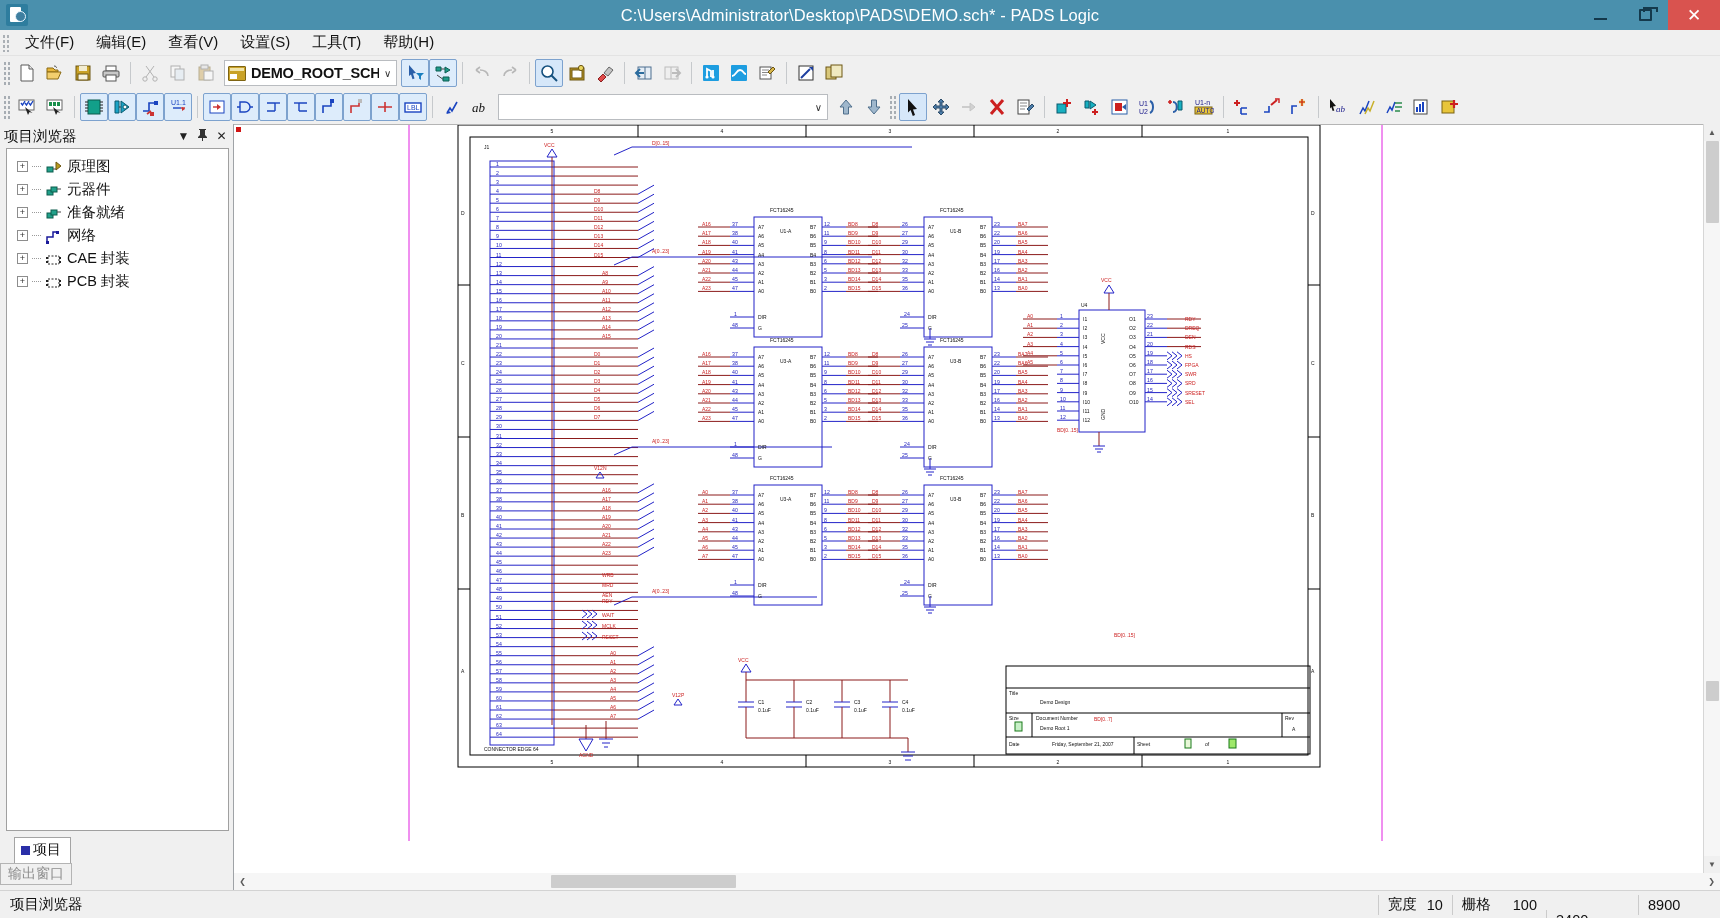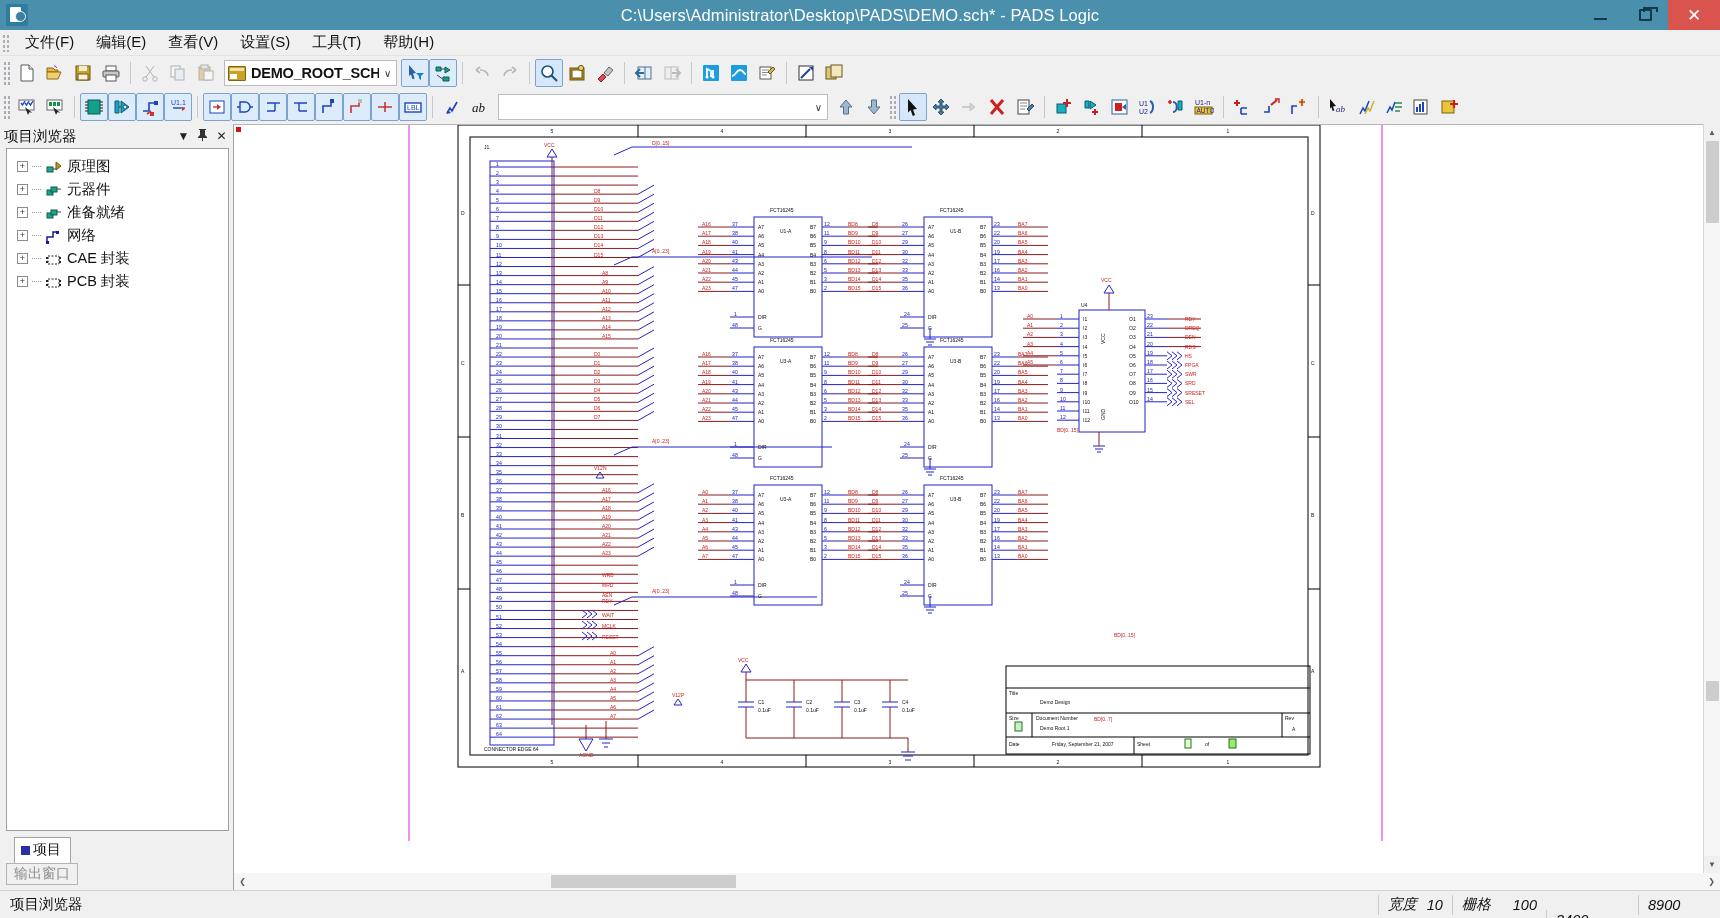--- a/index.html
+++ b/index.html
@@ -119,21 +119,21 @@
   .ic-sch { position:absolute; left:1px; top:2px; }
   .ic-pkg { position:absolute; left:1px; top:2px; }
 
   .exp-tabs { height: 30px; display: flex; align-items: flex-end; padding-left: 14px; }
   .exp-tab {
     display: flex; align-items: center; gap: 3px; padding: 3px 9px 4px 6px;
     border: 1px solid #a4a4a4; border-bottom: none; background: #fff;
     font-size: 14px; color: #111;
   }
   .tab-dot { width: 9px; height: 9px; background: #2a2fa8; display:inline-block;}
-  .exp-bottom { height: 27px; padding-left: 6px; }
+  .exp-bottom { height: 27px; }
   .exp-bottom .outbtn {
     display: inline-block; border: 1px solid #b4b4b4; background: #f0f0f0;
     color: #8d8d8d; font-size: 14px; padding: 1px 7px;
   }
 
   
   .canvaswrap { flex: 1 1 auto; display: flex; flex-direction: column; min-width: 0; background: #fff; position: relative;}
   .canvas-row { flex: 1 1 auto; display: flex; min-height: 0; }
   .canvas {
     flex: 1 1 auto; position: relative; background: #fff; overflow: hidden;
@@ -151,21 +151,21 @@
   .hscroll .arw { width: 17px; height: 17px; display:flex;align-items:center;justify-content:center;font-size:8px;color:#5a5a5a;}
   .hscroll .track { flex:1 1 auto; height: 17px; position: relative;}
   .hscroll .thumb { position:absolute; top:2px; height: 13px; background: #cdcdcd; border-radius:1px;}
 
   
   .statusbar {
     height: 28px; flex: 0 0 28px; background: #f0f0f0; border-top: 1px solid #d3d3d3;
     display: flex; align-items: center; font-size: 14.5px; color: #111;
   }
   .status-left { padding-left: 10px; }
-  .status-cells { margin-left: auto; display: flex; height: 28px; align-items: center; font-style: italic;}
+  .status-cells { margin-left: auto; display: flex; height: 28px; align-items: center;}
   .scell { padding: 0 9px; height: 20px; display: flex; align-items: center; border-left: 1px solid #cbcbcb;
            white-space: nowrap; }
   .scell.num { justify-content: flex-start; }
   .scell.w1 { min-width: 64px; } .scell.w2 { min-width: 64px; }
   .scell.w3 { min-width: 92px; margin-top: 30px; } .scell.w4 { min-width: 82px; }
 
   
   svg.sch { position: absolute; left: 0; top: 0; }
   .wb { stroke: #2323c8; fill: none; stroke-width: 1; }   
   .wr { stroke: #8b1a1a; fill: none; stroke-width: 1; }   

